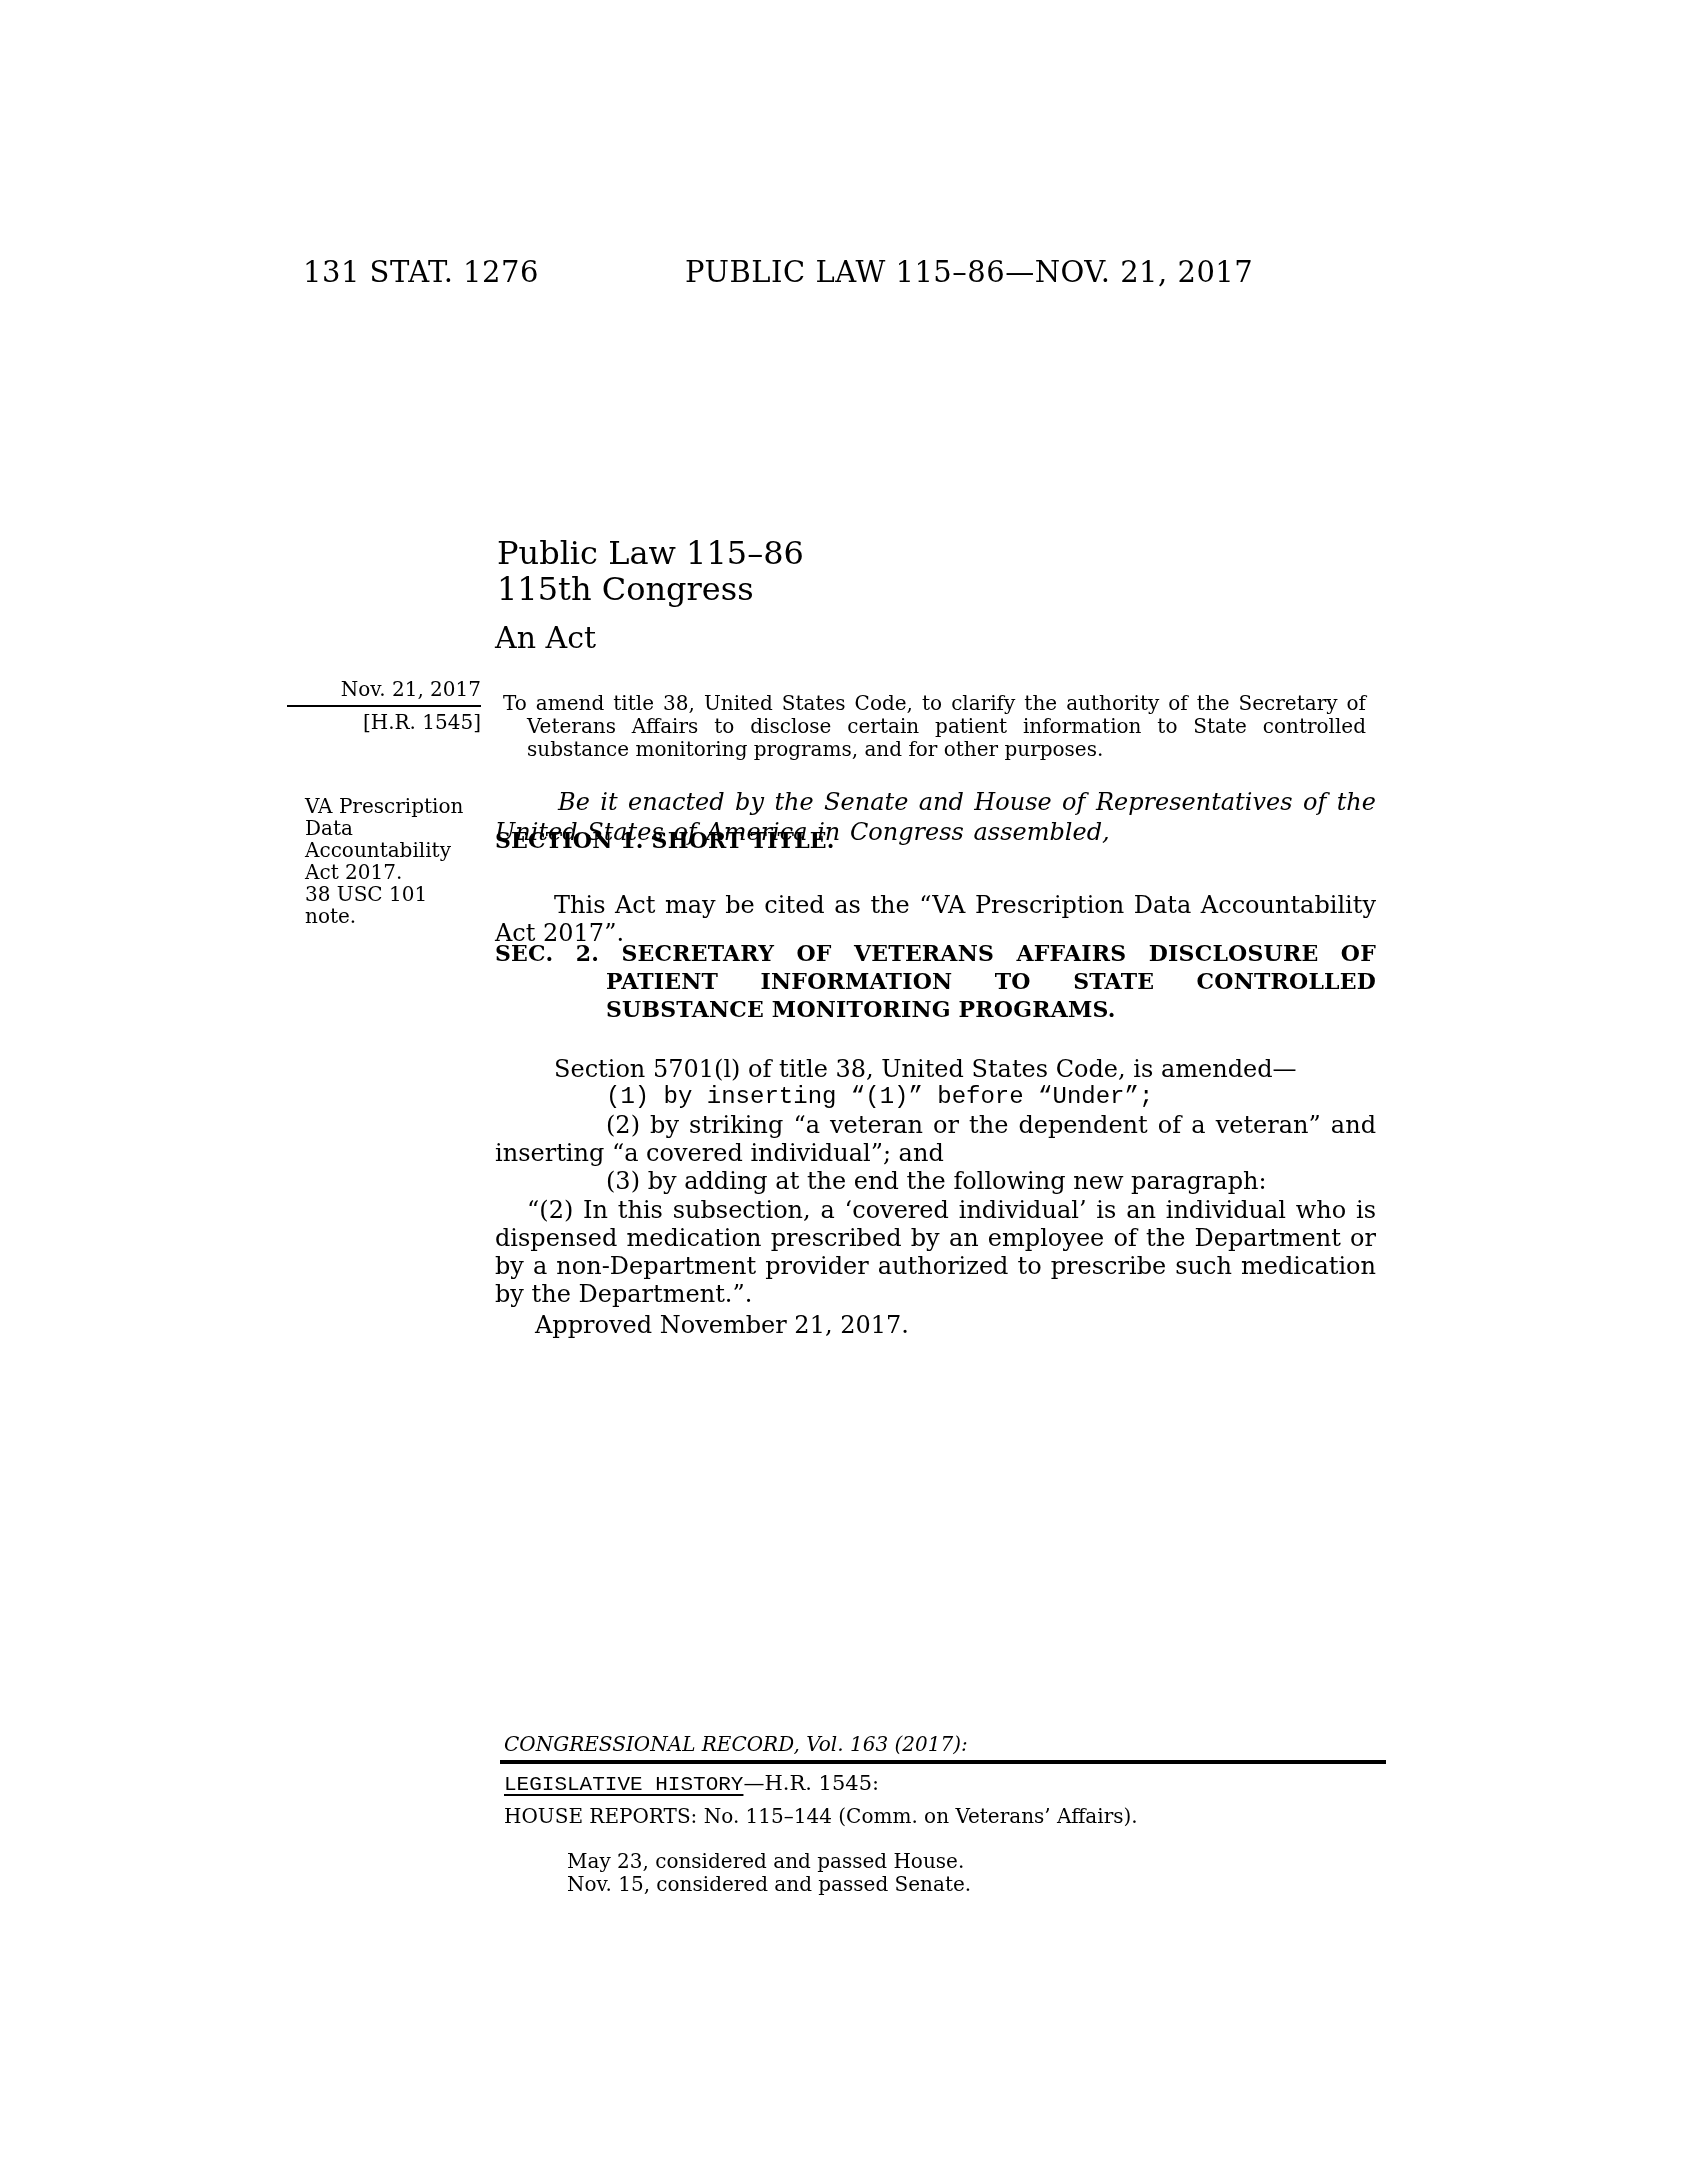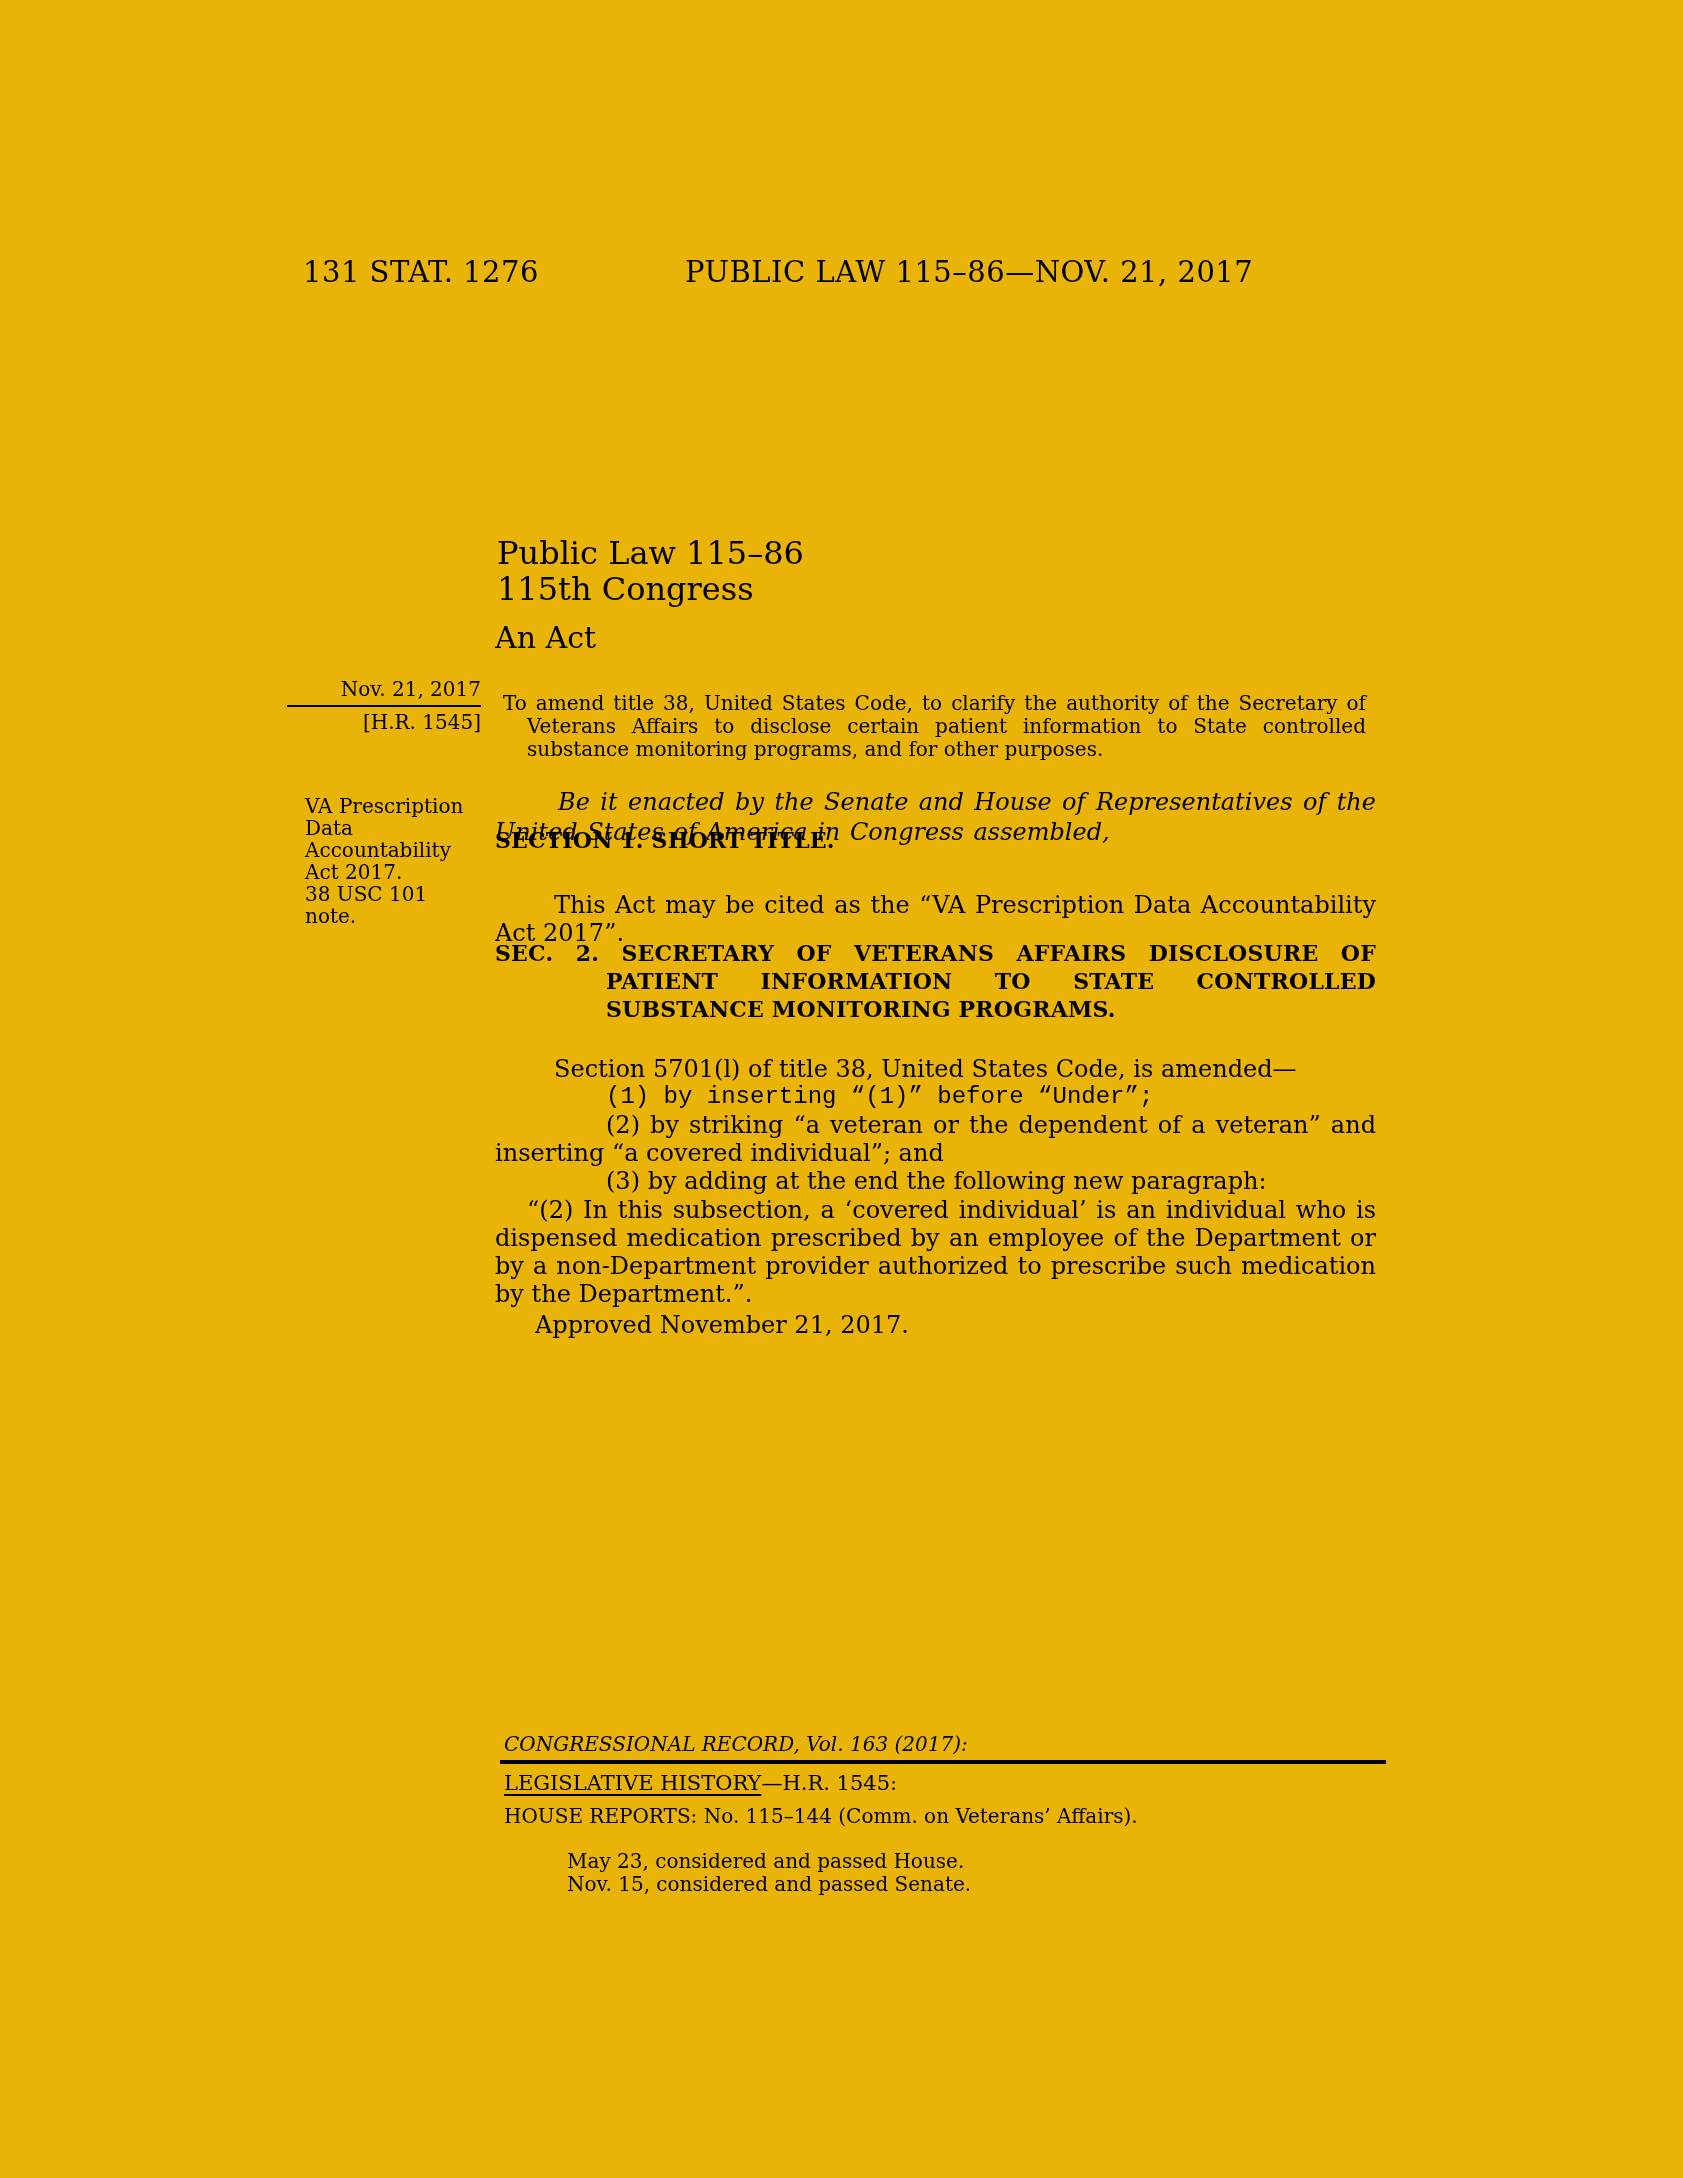--- a/index.html
+++ b/index.html
@@ -1,19 +1,19 @@
 <!DOCTYPE html>
 <html><head>
 <meta charset="utf-8">
 <style>
   html,body{margin:0;padding:0;background:#e8e8e8;}
   .page{
     position:relative;
     width:1683px;height:2178px;
-    background:#eab308;
+    background:#ffffff;
     font-family:"DejaVu Serif","Liberation Serif",serif;
     color:#000;
     overflow:hidden;
     -webkit-font-smoothing:antialiased;
   }
   .abs{position:absolute;}
   
   .stat-cite{left:303px;top:255px;font-size:29px;letter-spacing:0.5px;}
   .law-header{left:685px;top:255px;font-size:29px;letter-spacing:0.5px;}
   
@@ -48,21 +48,21 @@
   .short-title-p{top:867px;text-indent:59px;}
   .amend-intro{top:1031px;text-indent:59px;}
   .clause-1{top:1059px;text-indent:111px;font-family:Liberation Mono, monospace;}
   .clause-2{top:1087px;text-indent:111px;}
   .clause-3{top:1143px;text-indent:111px;}
   .quoted-p{top:1172px;text-indent:32px;}
   .approved{left:535px;top:1311px;font-size:24px;}
   
   .lh-rule{left:500px;top:1760px;width:886px;height:4px;background:#000;}
   .lh-heading{left:504px;top:1771px;font-size:21px;}
-  .lh-heading .u{text-decoration:underline;text-underline-offset:4px;text-decoration-thickness:2px;}
+  .lh-heading .u{text-decoration:underline;text-underline-offset:4px;text-decoration-thickness:2px;font-family:Liberation Mono, monospace;}
   .lh-line1{left:504px;top:1804px;font-size:20px;}
   .lh-line2{left:504px;top:1732px;font-size:20px;font-style:italic;}
   .lh-entry1{left:567px;top:1849px;font-size:20px;}
   .lh-entry2{left:567px;top:1872px;font-size:20px;}
 </style>
 </head>
 <body>
 
 <div class="page">
 

